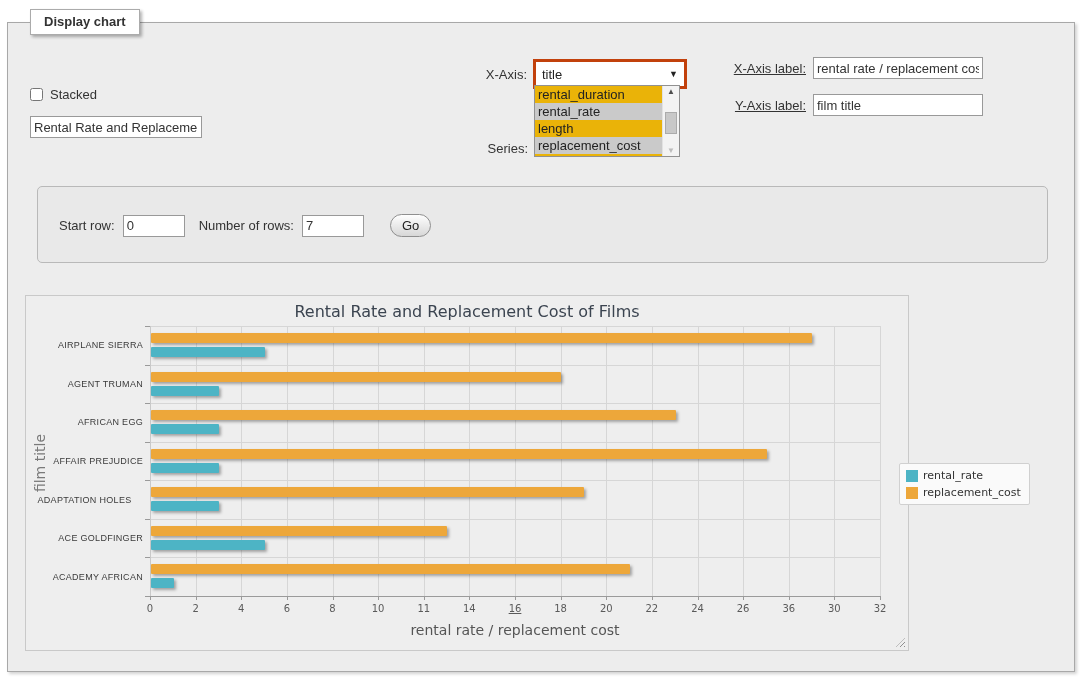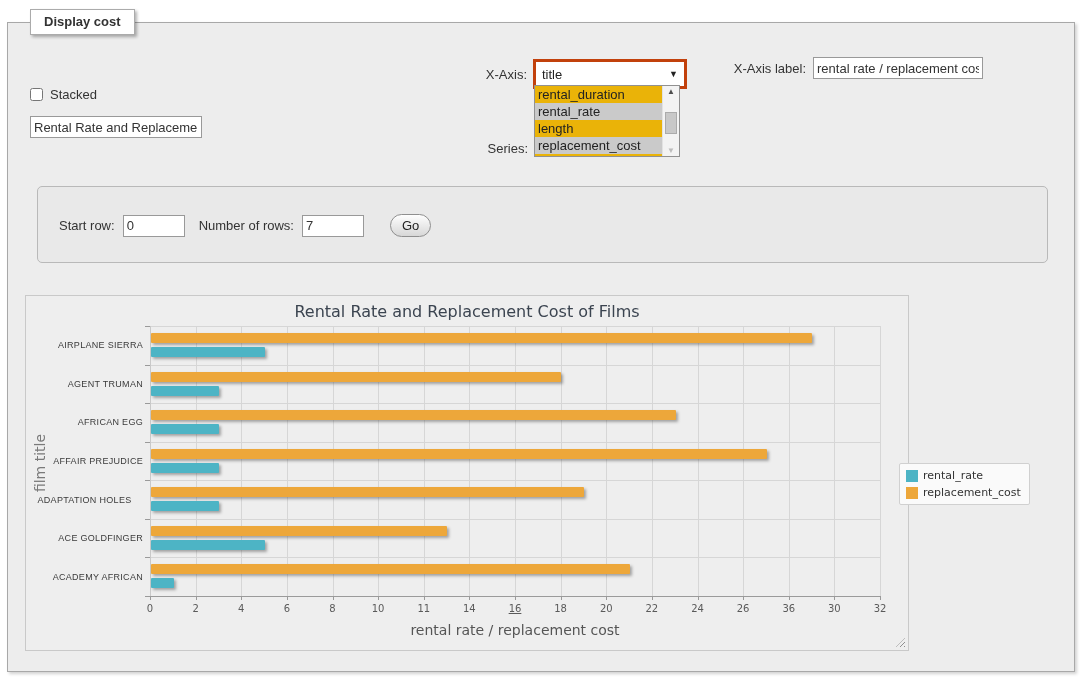--- a/index.html
+++ b/index.html
@@ -42,21 +42,21 @@
                    background:#f3f3f3; border-left:1px solid #e2e2e2; }
   #series-scroll .up { position:absolute; top:1px; left:0; width:16px; text-align:center;
                        font-size:8px; color:#4d4d4d; }
   #series-scroll .down { position:absolute; bottom:1px; left:0; width:16px; text-align:center;
                          font-size:8px; color:#bdbdbd; }
   #series-thumb { position:absolute; left:2px; top:26px; width:12px; height:22px;
                   background:#c8c8c8; border:1px solid #ababab; }
 
   #xlabel-row { left:700px; top:34px; }
   #ylabel-row { left:700px; top:71px; }
-  #xlabel-row .lbl, #ylabel-row .lbl { width:98px; text-align:right; margin-right:7px; }
+  #xlabel-row .lbl, #ylabel-row .lbl { width:98px; text-align:right; margin-right:7px;text-decoration:underline; }
   #xlabel-row input, #ylabel-row input { width:170px; }
 
   
   #rows-panel { left:29px; top:163px; width:1011px; height:77px; background:#e9e9e9;
                 border:1px solid #b9b9b9; border-radius:5px; }
   #rows-panel .row { position:absolute; left:21px; top:27px; gap:8px; }
   #rows-panel input { width:62px; }
   #num-rows-label { margin-left:6px; }
   #go-button { margin-left:18px; border:1px solid #8f8f8f; border-radius:12px;
                background:linear-gradient(#fefefe,#d7d7d7); font-size:13px; color:#222;
@@ -89,21 +89,21 @@
                  white-space:nowrap; }
   .legend-swatch { width:12px; height:12px; display:inline-block; }
   #resize-grip { position:absolute; right:3px; bottom:3px; width:9px; height:9px;
                  background:repeating-linear-gradient(-45deg,#8f8f8f 0 1px,transparent 1px 3px);
                  clip-path:polygon(100% 0,100% 100%,0 100%); cursor:nwse-resize; }
 </style>
 </head>
 <body>
 
 <div class="abs" id="fieldset">
-  <div class="abs" id="legend-box">Display cost</div>
+  <div class="abs" id="legend-box">Display chart</div>
 
 
   <div class="abs row" id="stacked-row">
     <input type="checkbox" id="stacked-checkbox" style="">
     <label for="stacked-checkbox" class="ctl-label">Stacked</label>
   </div>
 
   <input class="abs" type="text" id="title-input" value="Rental Rate and Replacemer" style="">
 
   <div class="abs row" id="xaxis-row">
@@ -125,20 +125,24 @@
     <div id="series-scroll">
       <div class="up">▲</div>
       <div id="series-thumb"></div>
       <div class="down">▼</div>
     </div>
   </div>
 
   <div class="abs row" id="xlabel-row">
     <span class="ctl-label lbl">X-Axis label:</span>
     <input type="text" value="rental rate / replacement cost" style="">
+  </div>
+  <div class="abs row" id="ylabel-row">
+    <span class="ctl-label lbl">Y-Axis label:</span>
+    <input type="text" value="film title" style="">
   </div>
 
   <div class="abs" id="rows-panel">
     <div class="row">
       <span class="ctl-label">Start row:</span>
       <input type="text" value="0" style="">
       <span class="ctl-label" id="num-rows-label">Number of rows:</span>
       <input type="text" value="7" style="">
       <button id="go-button">Go</button>
     </div>

